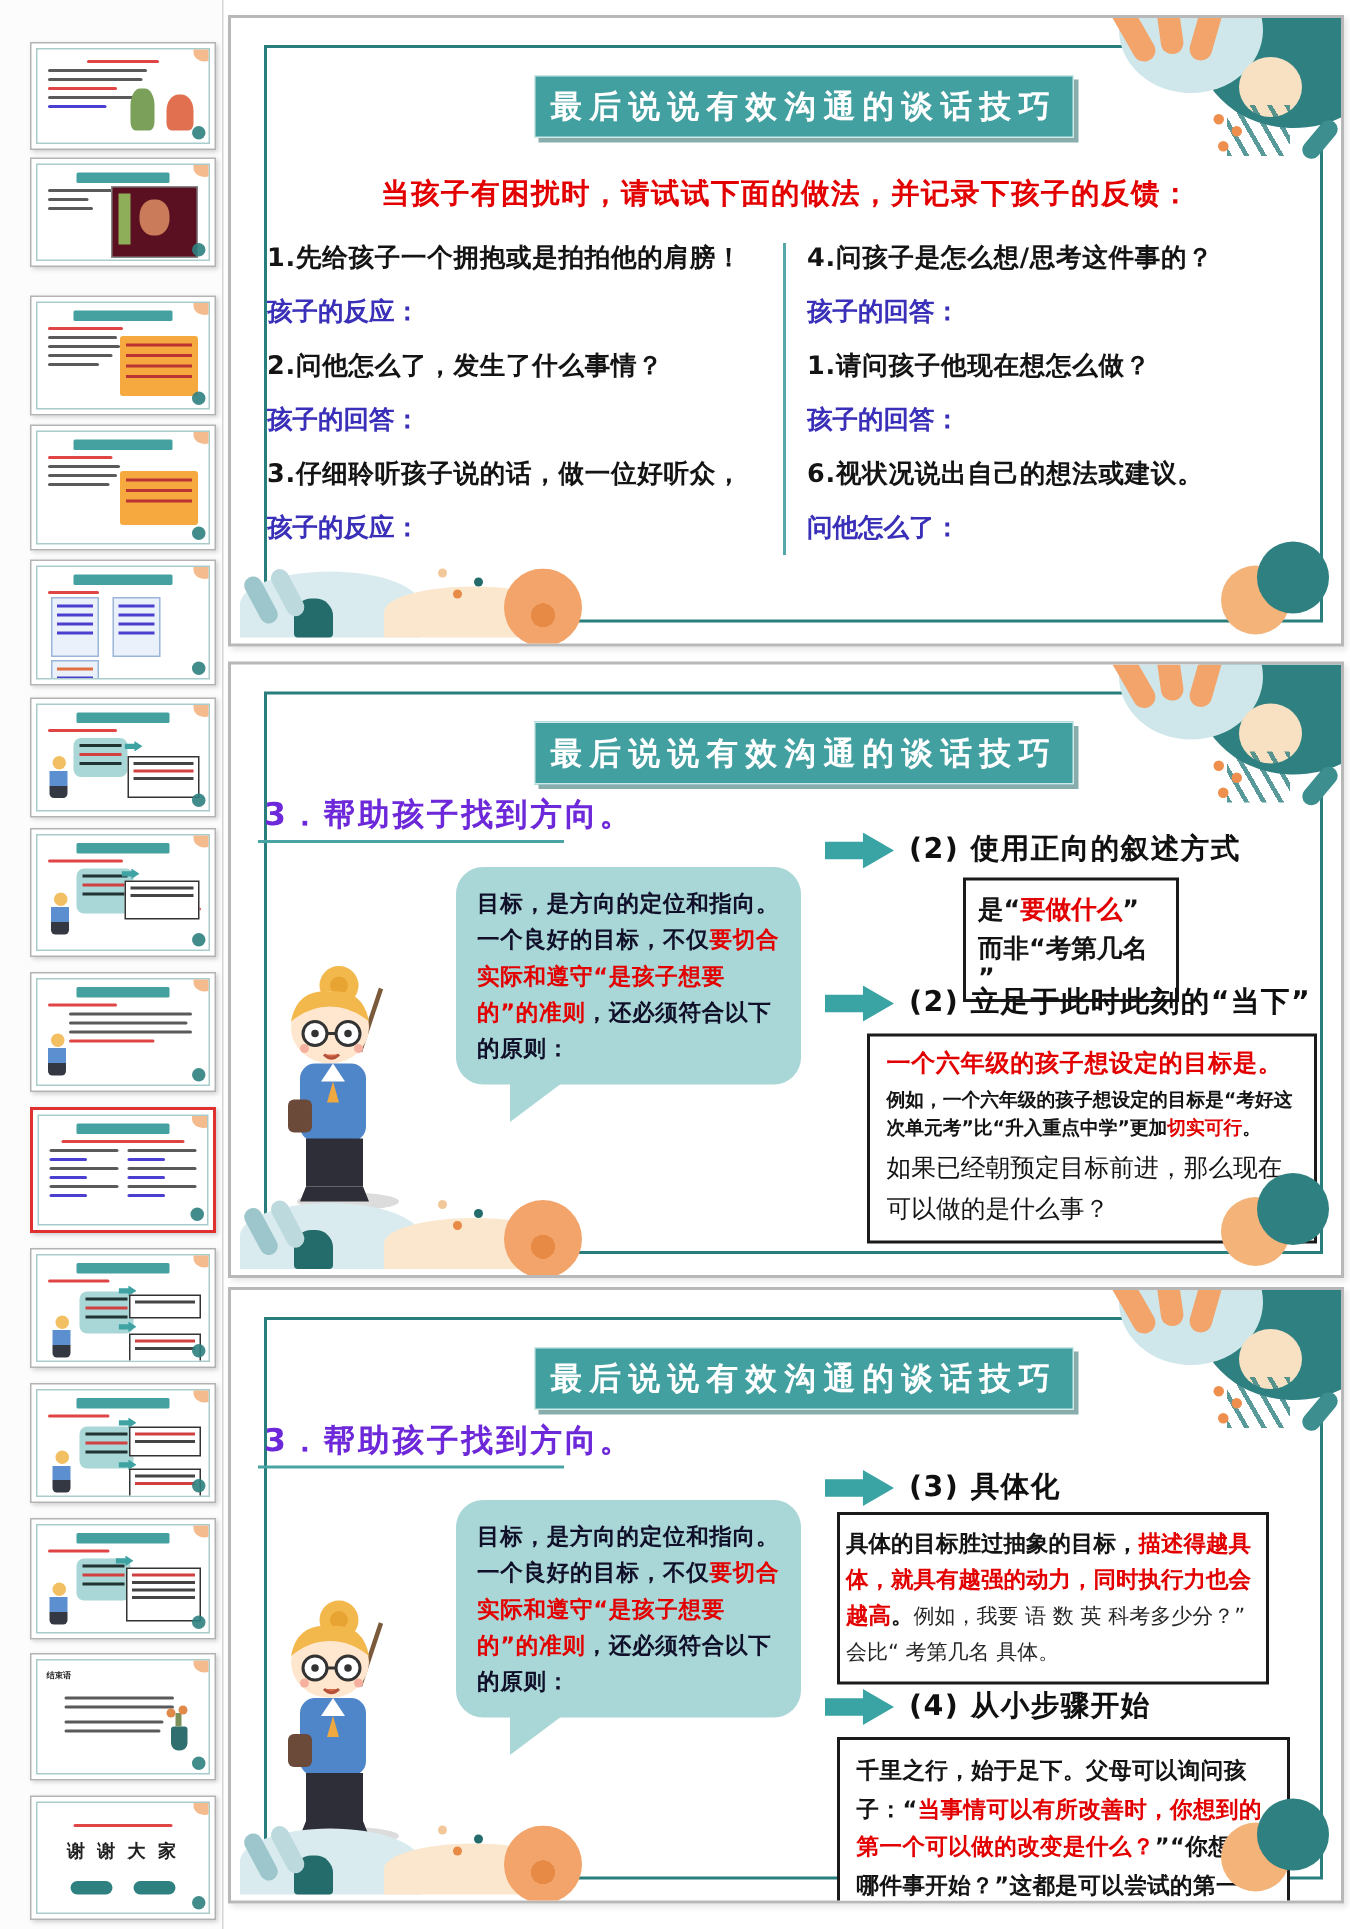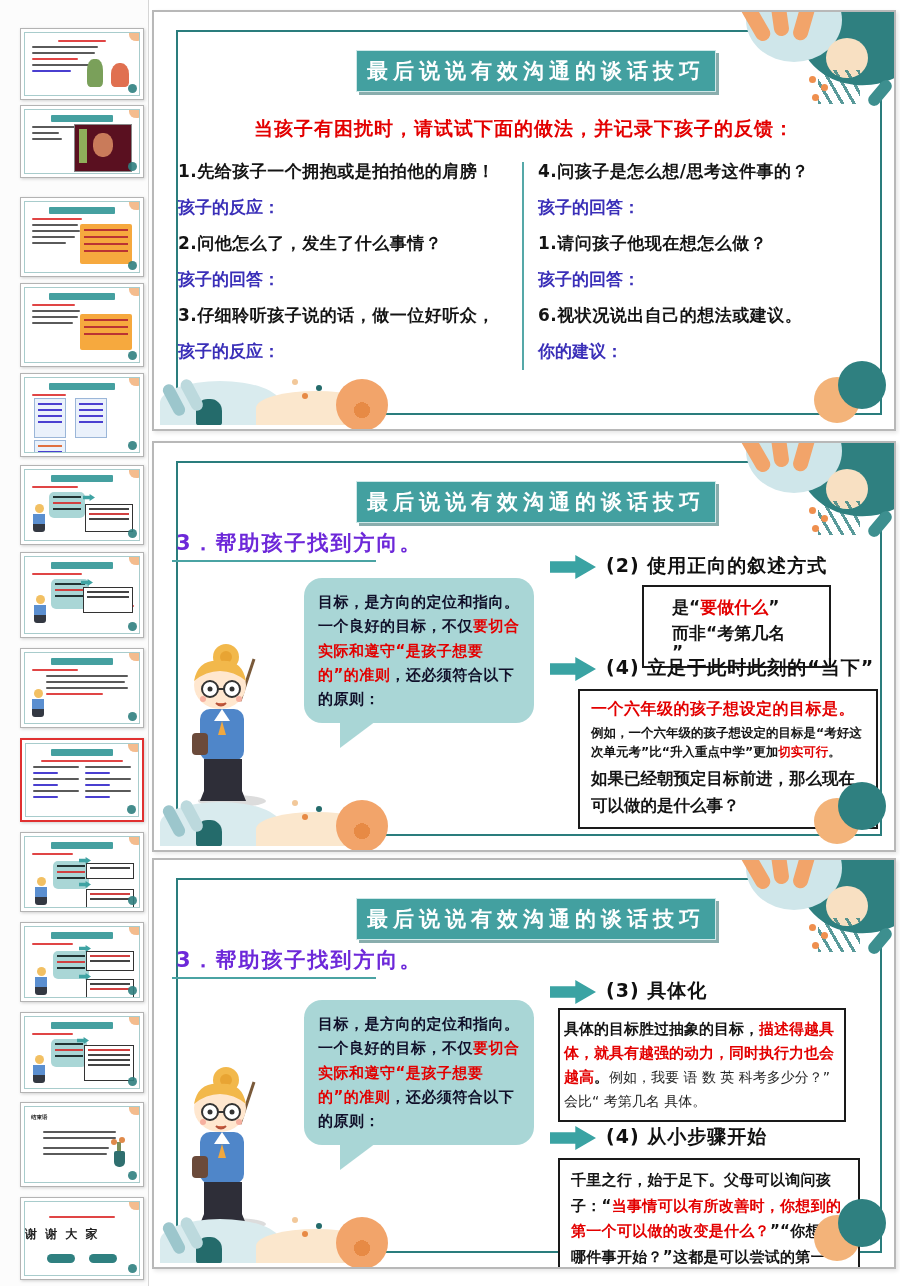--- a/index.html
+++ b/index.html
@@ -46,21 +46,21 @@
   .tarrow{position:absolute;width:12px;height:7px;background:#3fa3a3;
           clip-path:polygon(0 25%,55% 25%,55% 0,100% 50%,55% 100%,55% 75%,0 75%)}
   .tkbox{position:absolute;background:#fff;border:1px solid #333}
   .tkbox i{display:block;height:2px;margin:3px 3px 0;background:#444}
   .tkbox i.r{background:#d04040}
   .tpill{position:absolute;height:9px;border-radius:5px;background:#2f8080}
   .tvase{position:absolute;width:11px;height:16px;background:#2f6f6f;border-radius:2px 2px 5px 5px}
   .tvase::before{content:"";position:absolute;left:3px;top:-9px;width:4px;height:9px;background:#7a8f5a}
   .tvase::after{content:"";position:absolute;left:-3px;top:-12px;width:6px;height:6px;
                 background:#e08a4a;border-radius:50%;box-shadow:8px -2px 0 #e08a4a}
-  .ttext{display:block;text-align:left;color:#222;font-weight:bold;white-space:nowrap}
+  .ttext{display:block;text-align:center;color:#222;font-weight:bold;white-space:nowrap}
 
   
   .slide{position:absolute;left:152px;width:744px;background:#fff;border:2px solid #b8b8b8;
          box-shadow:2px 2px 4px rgba(0,0,0,.10);box-sizing:border-box;overflow:hidden}
   .frame{position:absolute;left:22px;top:18px;right:12px;bottom:14px;border:2px solid #2a7d7d}
   .banner{position:absolute;left:202px;top:38px;width:358px;height:40px;background:#43a0a0;
           border:1px solid #cfe8e8;box-shadow:3px 3px 0 rgba(40,105,105,.55);
           color:#fff;font-size:21px;font-weight:bold;letter-spacing:5px;text-align:center;line-height:40px}
   .s1head{position:absolute;left:40px;right:40px;top:104px;text-align:center;color:#e30000;
           font-size:19px;font-weight:bold;letter-spacing:1px}
@@ -75,21 +75,21 @@
   .bubble .tail{position:absolute;left:36px;bottom:-25px;width:0;height:0;
                 border-top:27px solid #a9d6d6;border-right:36px solid transparent}
   .redtxt{color:#e30000}
   .arrow{position:absolute;width:46px;height:24px;background:#3aa3a3;
          clip-path:polygon(0 26%,55% 26%,55% 0,100% 50%,55% 100%,55% 74%,0 74%)}
   .plabel{position:absolute;left:452px;font-size:19px;font-weight:600;color:#101010;letter-spacing:1px}
   .kbox{position:absolute;background:#fff;border:2px solid #1a1a1a;box-sizing:border-box}
   .b1line{font-size:17px;font-weight:bold;color:#141414;line-height:1.55}
   .b2title{font-size:16px;font-weight:bold;color:#e30000;margin-bottom:3px;letter-spacing:.5px}
   .b2small{font-size:12.5px;font-weight:bold;color:#141414;line-height:1.55}
-  .b2tail{font-size:16.5px;font-weight:700;color:#141414;line-height:1.65;margin-top:3px}
+  .b2tail{font-size:16.5px;font-weight:400;color:#141414;line-height:1.65;margin-top:3px}
   .b3main{font-size:15px;font-weight:bold;color:#141414;line-height:1.6}
   .b3plain{font-weight:400;color:#262626;font-size:14px}
   .b4main{font-size:15px;font-weight:bold;color:#141414;line-height:1.7;letter-spacing:.3px}
 
   
   .d-tr{position:absolute;top:0;right:0;width:205px;height:118px;overflow:hidden;pointer-events:none}
   .d-tr .blob1{position:absolute;right:-34px;top:-44px;width:130px;height:118px;background:#2f8080;
                border-radius:52% 44% 58% 50%;transform:rotate(14deg)}
   .d-tr .blob2{position:absolute;right:52px;top:-34px;width:96px;height:84px;background:#cfe6ea;border-radius:50%}
   .d-tr .cream{position:absolute;right:26px;top:26px;width:42px;height:40px;background:#f8e0c2;border-radius:50%}
@@ -376,21 +376,21 @@
     <div class="q">3.仔细聆听孩子说的话，做一位好听众，</div>
     <div class="a">孩子的反应：</div>
   </div>
   <div class="divider"></div>
   <div class="col" style="left:384px">
     <div class="q">4.问孩子是怎么想/思考这件事的？</div>
     <div class="a">孩子的回答：</div>
     <div class="q">1.请问孩子他现在想怎么做？</div>
     <div class="a">孩子的回答：</div>
     <div class="q">6.视状况说出自己的想法或建议。</div>
-    <div class="a">你的建议：</div>
+    <div class="a">问他怎么了：</div>
   </div>
 
   <div class="d-bl">
     <span class="w1"></span>
       <span class="w2"></span>
       <span class="bush"></span>
     <span class="fl"></span>
       <span class="sp"></span>
       <span class="lv"></span>
   </div>
@@ -437,28 +437,28 @@
     <rect x="30" y="68" width="44" height="52" rx="10" fill="#4f86c9"></rect>
     <polygon points="52,68 44,80 60,80" fill="#fff"></polygon>
     <polygon points="52,80 48,94 56,94" fill="#f0a840"></polygon>
     <rect x="22" y="92" width="16" height="22" rx="4" fill="#6b4a3a"></rect>
     <rect x="34" y="118" width="38" height="32" fill="#2e2e38"></rect>
     <polygon points="34,150 72,150 76,160 30,160" fill="#2e2e38"></polygon>
   </svg>
 
   <span class="arrow" style="left:396px;top:112px"></span>
   <div class="plabel" style="top:110px">(2) 使用正向的叙述方式</div>
-  <div class="kbox" style="left:488px;top:142px;width:189px;padding:7px 28px">
+  <div class="kbox" style="left:488px;top:142px;width:144px;padding:7px 8px">
     <div class="b1line"><span>是“</span><span class="redtxt">要做什么</span><span>”</span></div>
     <div class="b1line">而非“考第几名</div>
     <div class="b1line" style="line-height:.7">”</div>
   </div>
 
   <span class="arrow" style="left:396px;top:214px"></span>
-  <div class="plabel" style="top:212px">(4) 立足于此时此刻的“当下”</div>
+  <div class="plabel" style="top:212px">(2) 立足于此时此刻的“当下”</div>
   <div class="kbox" style="left:424px;top:246px;width:300px;padding:8px 11px">
     <div class="b2title">一个六年级的孩子想设定的目标是。</div>
     <div class="b2small"><span>例如，一个六年级的孩子想设定的目标是“考好这次单元考”比“升入重点中学”更加</span><span class="redtxt">切实可行</span><span>。</span></div>
     <div class="b2tail">如果已经朝预定目标前进，那么现在可以做的是什么事？</div>
   </div>
 
   <div class="d-bl">
     <span class="w1"></span>
       <span class="w2"></span>
       <span class="bush"></span>

